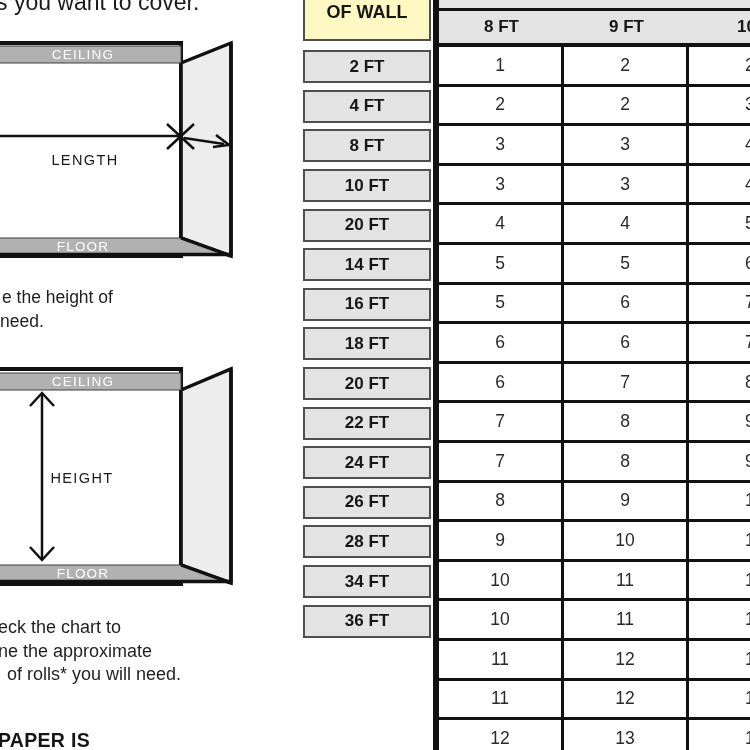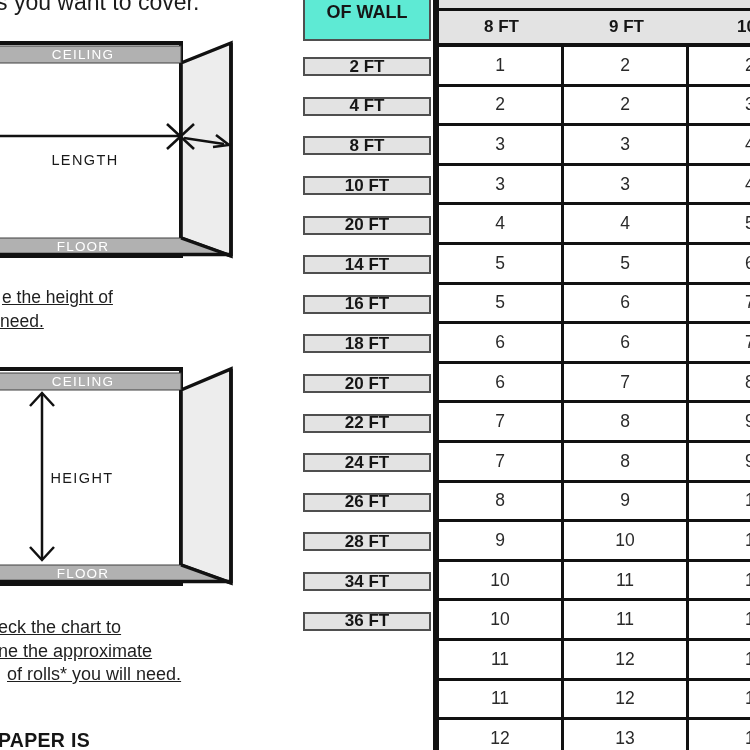--- a/index.html
+++ b/index.html
@@ -3,42 +3,42 @@
 <meta charset="utf-8">
 <style>
   html,body{margin:0;padding:0;background:#fff;}
   #stage{
     position:relative;width:750px;height:750px;overflow:hidden;background:#fff;
     font-family:"Liberation Sans","DejaVu Sans",sans-serif;color:#1c1c1c;padding-left:21px;
   }
   .abs{position:absolute;}
   
   .frag-top{left:-4px;top:-11px;font-size:23px;color:#1b1b1b;white-space:nowrap;}
-  .txt-block{font-size:17.5px;line-height:23.5px;color:#1f1f1f;white-space:nowrap;text-decoration:underline;}
+  .txt-block{font-size:17.5px;line-height:23.5px;color:#1f1f1f;white-space:nowrap;}
   #height-note{left:0;top:286px;}
   #height-note .l1{margin-left:2px;}
   #chart-note{left:-2px;top:616px;font-size:18px;}
   #chart-note .l3{margin-left:9px;}
   .frag-bold{left:-2px;top:729px;font-size:19.5px;font-weight:bold;color:#151515;white-space:nowrap;letter-spacing:.3px;}
   
   svg text{font-family:"Liberation Sans","DejaVu Sans",sans-serif;}
   .band-label{fill:#ffffff;font-size:13.5px;letter-spacing:1.2px;}
   .dim-label{fill:#1a1a1a;font-size:14.5px;letter-spacing:1.4px;}
   
   #label-col{left:303px;top:0;width:128px;}
   .lhead{
-    position:absolute;left:0;top:0;width:128px;height:41px;background:#5eead4;
+    position:absolute;left:0;top:0;width:128px;height:41px;background:#fef9c3;
     border:2px solid #4f4f4f;border-top:none;box-sizing:border-box;
     display:flex;justify-content:center;align-items:flex-start;padding-top:2px;
     font-weight:bold;font-size:18px;color:#161616;
   }
   #label-rows{position:absolute;left:0;top:47px;width:128px;}
   .lrow{height:39.6px;display:flex;align-items:center;}
   .lcell{
-    width:128px;height:19px;background:#e3e3e3;border:2px solid #4f4f4f;box-sizing:border-box;
+    width:128px;height:33px;background:#e3e3e3;border:2px solid #4f4f4f;box-sizing:border-box;
     display:flex;align-items:center;justify-content:center;
     font-weight:bold;font-size:17px;color:#161616;
   }
   
   #data-grid{left:433px;top:0;width:460px;border-left:6px solid #111;}
   .topstrip{height:8px;background:#e3e3e3;border-bottom:3px solid #111;}
   .headrow{
     height:32px;background:#e3e3e3;border-bottom:4px solid #111;
     display:grid;grid-template-columns:125px 125px 204px;
   }

